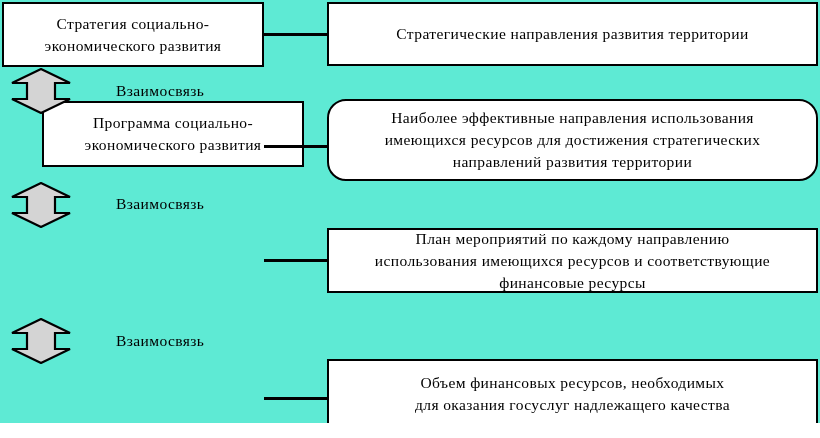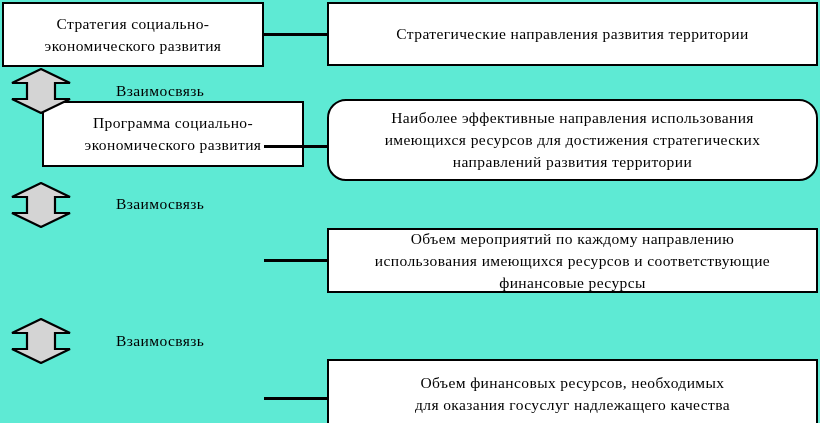--- a/index.html
+++ b/index.html
@@ -86,21 +86,21 @@
     <span class="txt">Стратегические направления развития территории</span>
   </div>
 
   <div class="box box-right" style="left:327px; top:99px; width:491px; height:82px;border-radius:19px;">
     <span class="txt">Наиболее эффективные направления использования
 имеющихся ресурсов для достижения стратегических
 направлений развития территории</span>
   </div>
 
   <div class="box box-right" style="left:327px; top:228px; width:491px; height:65px;">
-    <span class="txt">Объем мероприятий по каждому направлению
+    <span class="txt">План мероприятий по каждому направлению
 использования имеющихся ресурсов и соответствующие
 финансовые ресурсы</span>
   </div>
 
   <div class="box box-right" style="left:327px; top:359px; width:491px; height:69px;">
     <span class="txt">Объем финансовых ресурсов, необходимых
 для оказания госуслуг надлежащего качества</span>
   </div>
 
   <div class="connector" style="left:264px; top:33px; width:64px;"></div>

